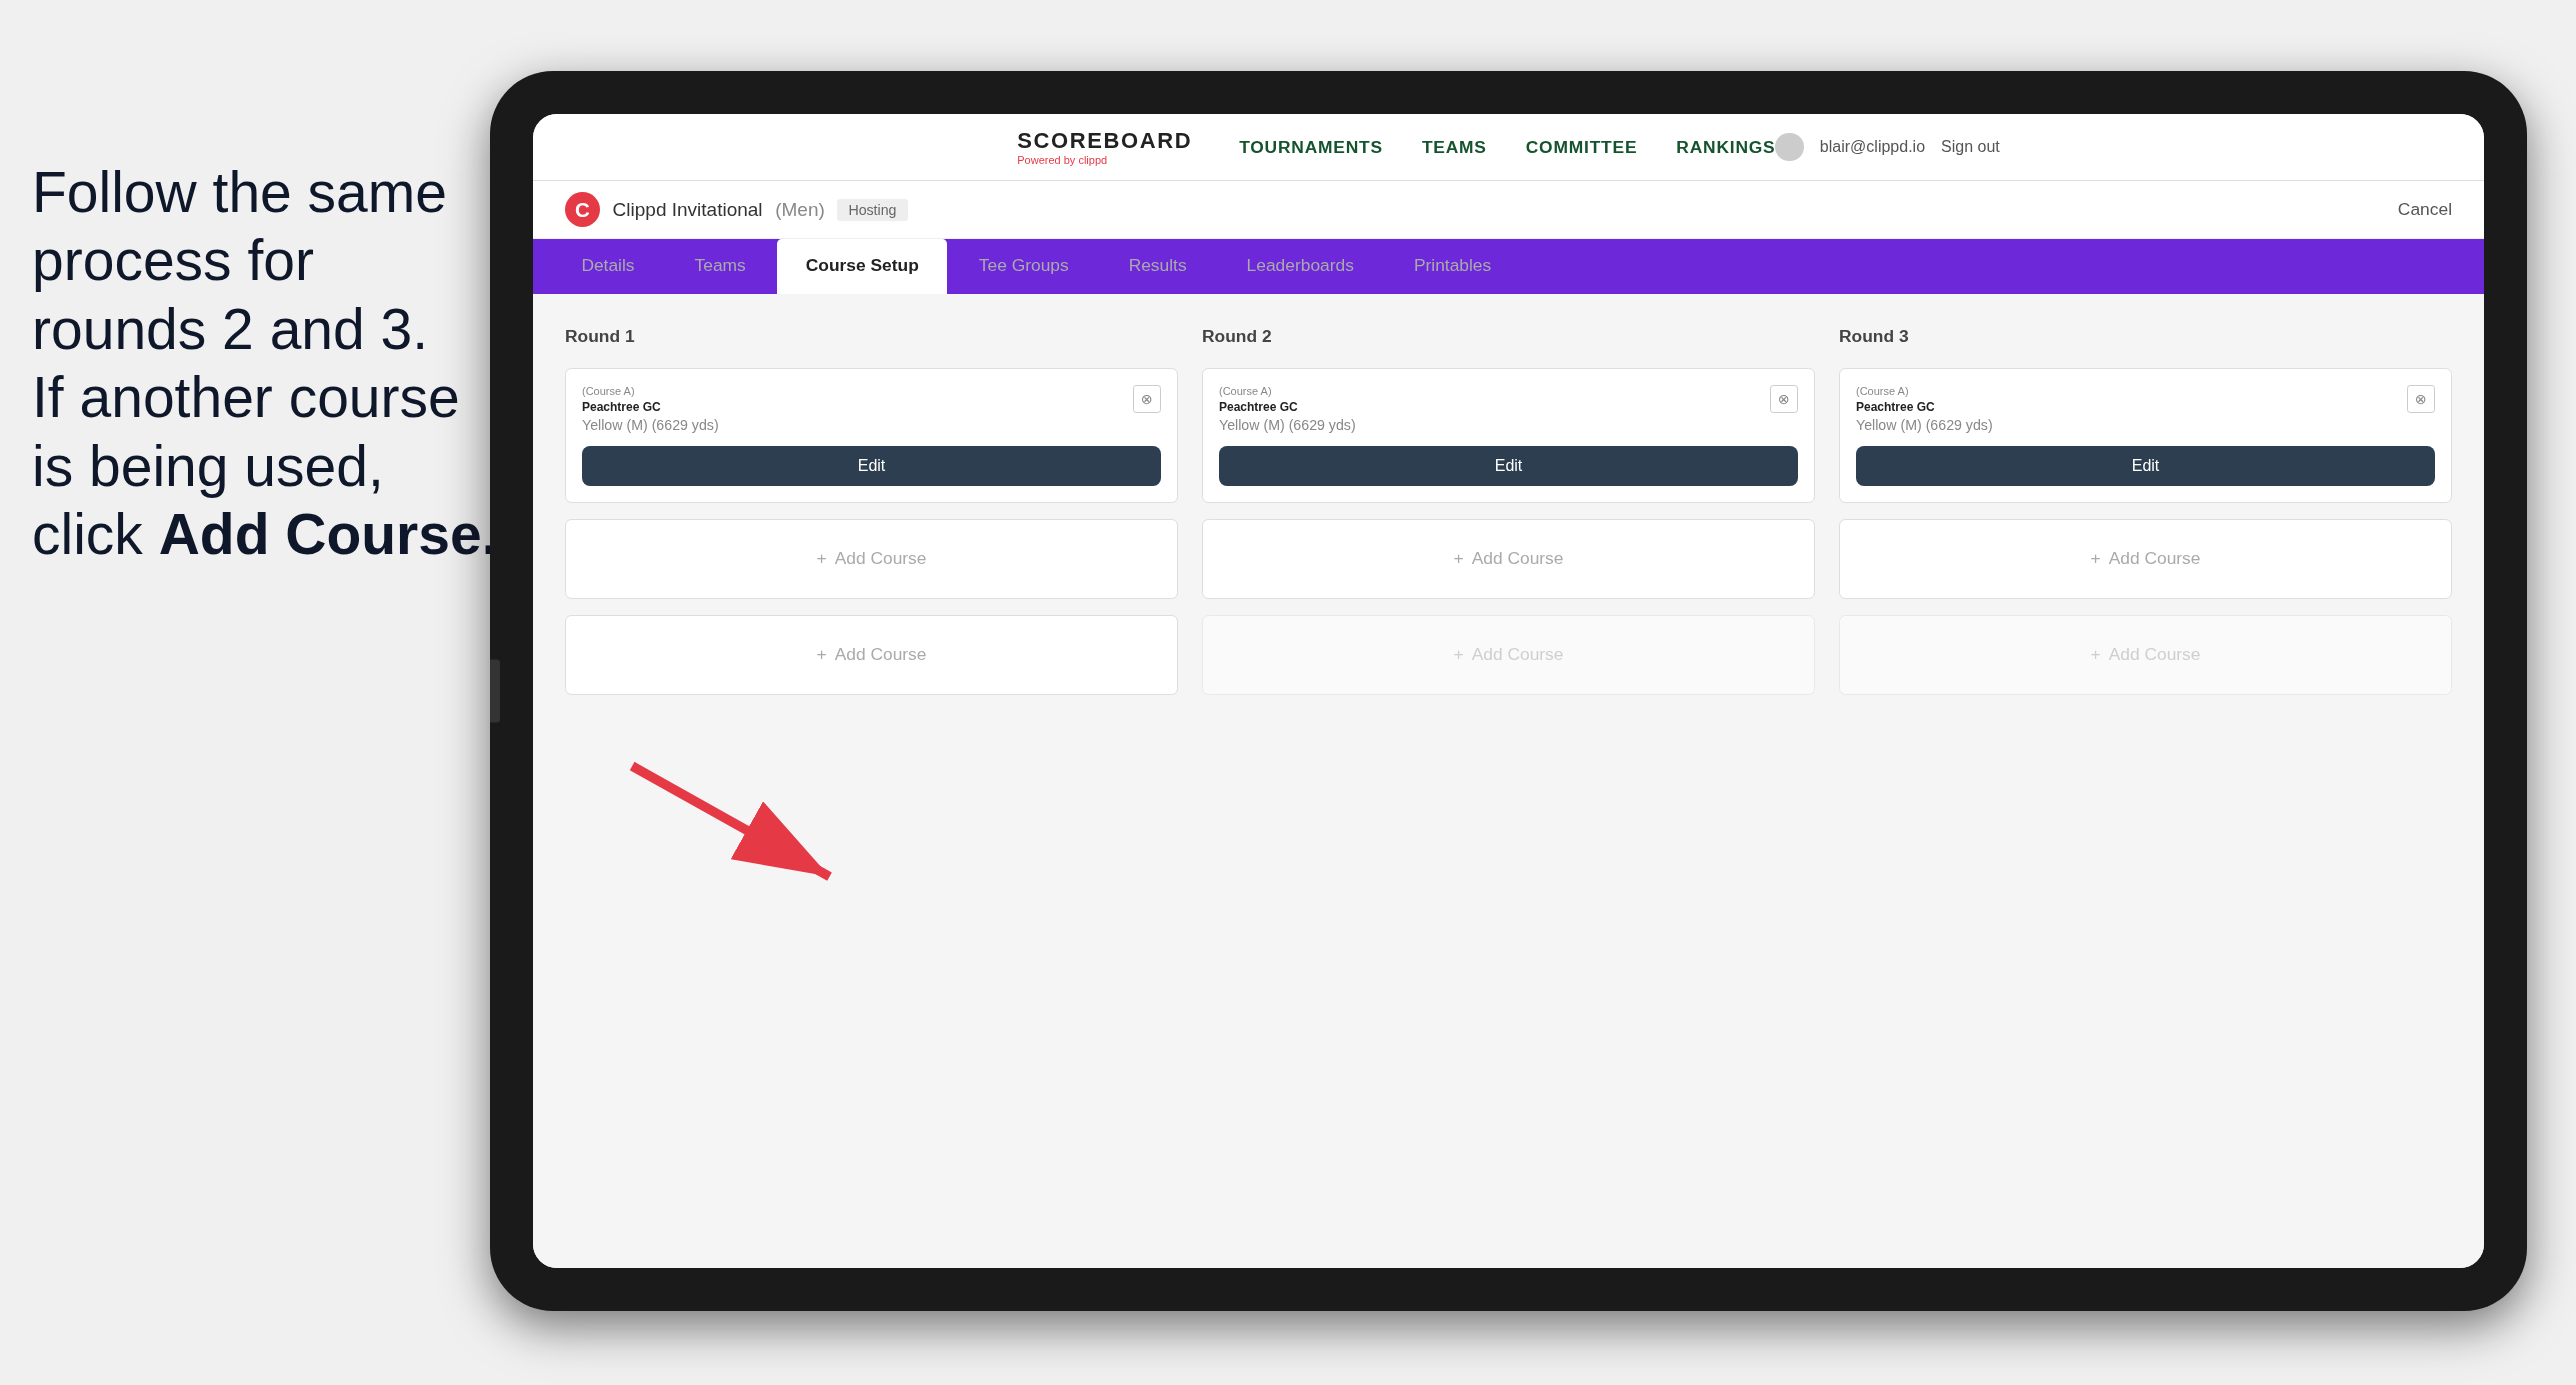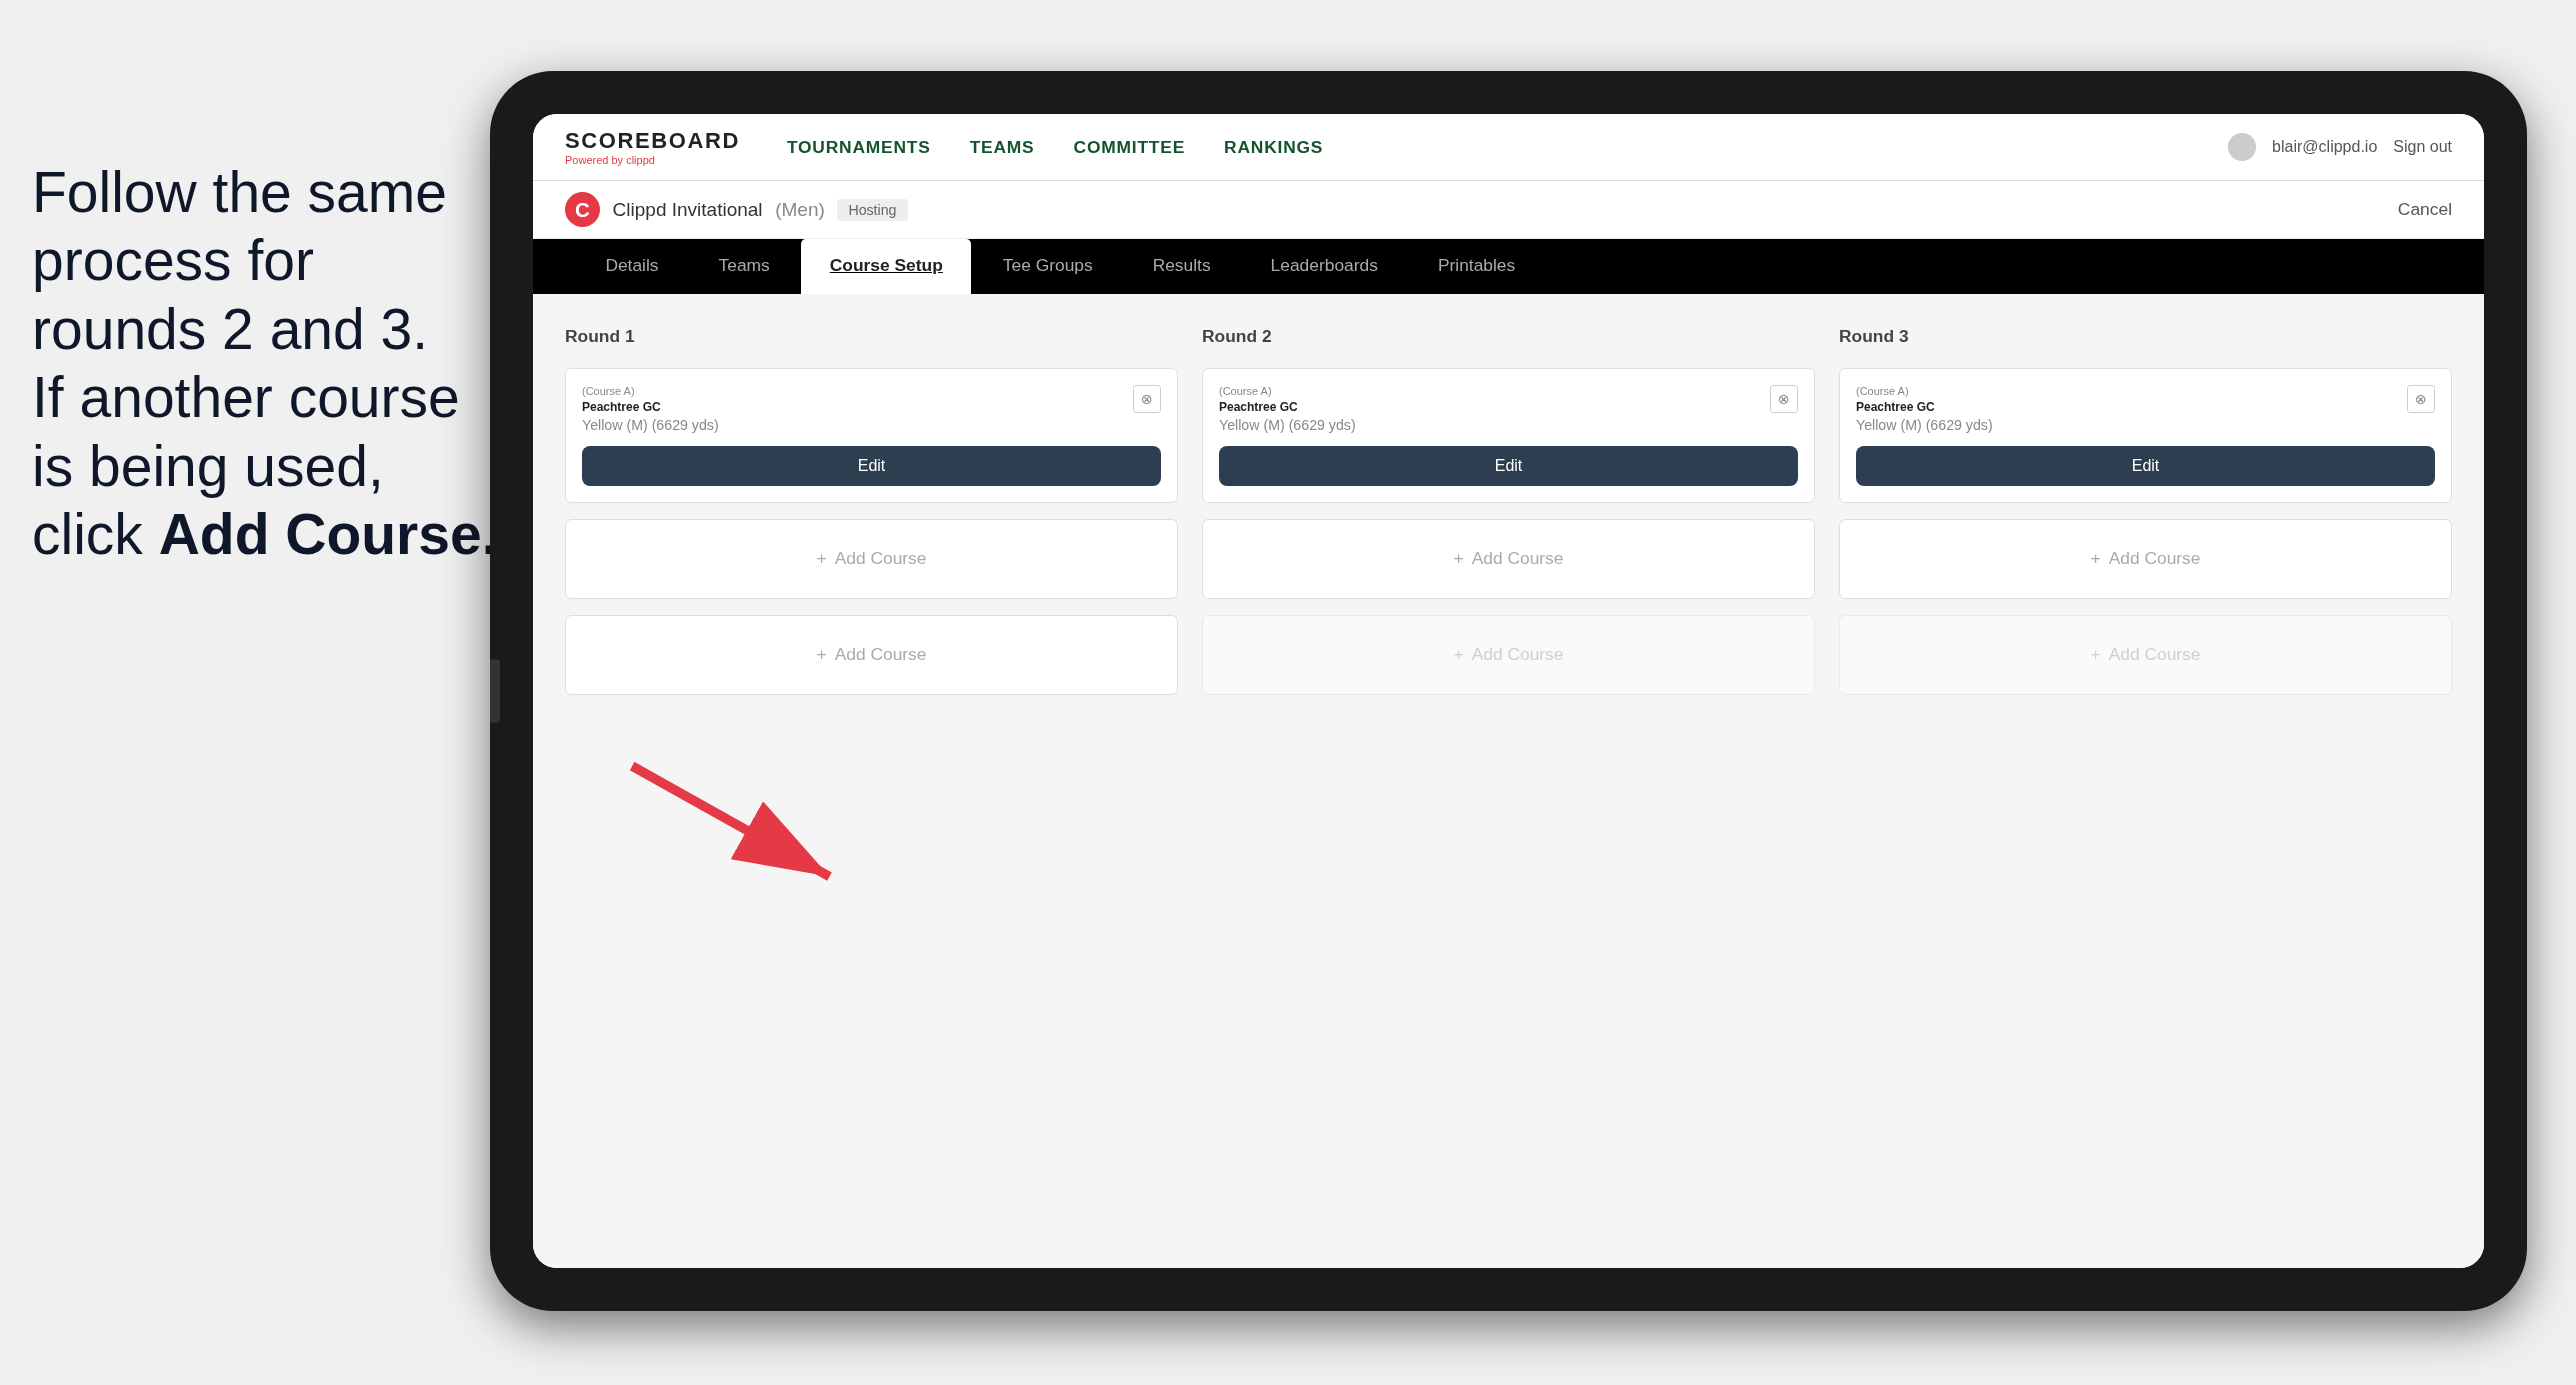--- a/index.html
+++ b/index.html
@@ -50,21 +50,21 @@
       flex-direction: column;
     }
 
     
     .top-nav {
       background: #fff;
       border-bottom: 0.8px solid #ddd;
       padding: 14.2px 32px;
       display: flex;
       align-items: center;
-      justify-content: space-between;
+      justify-content: center;
     }
 
     .scoreboard-brand {
       display: flex;
       flex-direction: column;
     }
     .scoreboard-brand .brand-main {
       font-size: 22px;
       font-weight: 900;
       letter-spacing: 1.6px;
@@ -147,25 +147,24 @@
       border-radius: 3.2px;
     }
     .cancel-btn {
       font-size: 17.4px;
       color: #555;
       cursor: pointer;
     }
 
     
     .tab-bar {
-      background: #000000;
-      padding: 0 44px;
+      background: #6d28d9;
+      padding: 0 20px;
       display: flex;
       gap: 3.2px;
-      text-decoration: underline;
     }
     .tab {
       padding: 16px 28.4px;
       font-size: 17.4px;
       color: #aaa;
       cursor: pointer;
       border-bottom: 2.4px solid transparent;
     }
     .tab.active {
       background: #fff;

